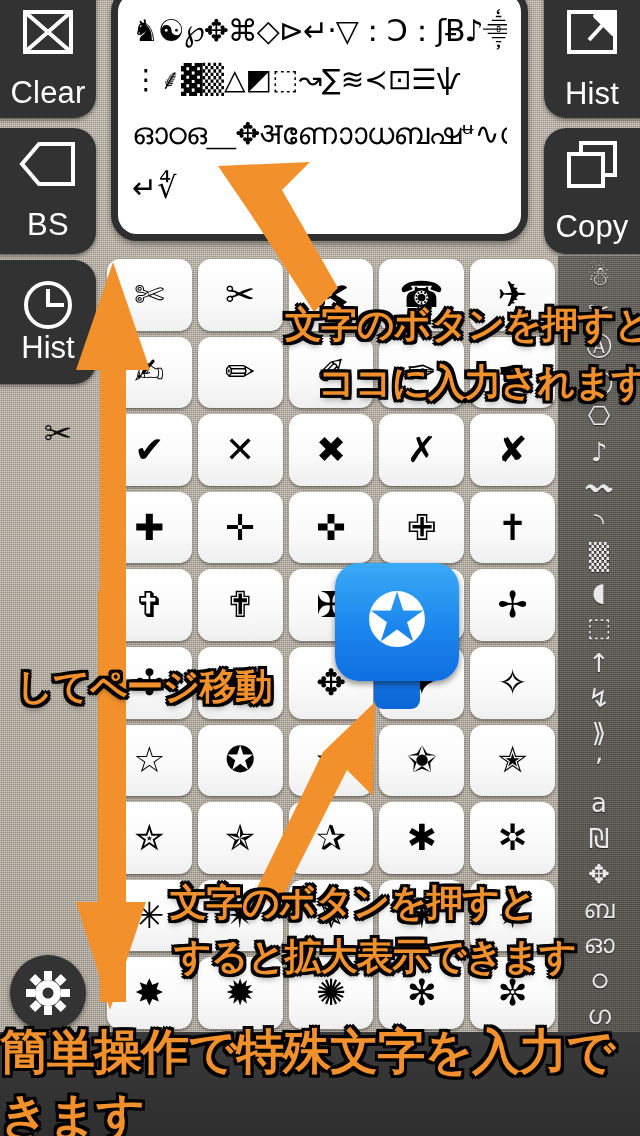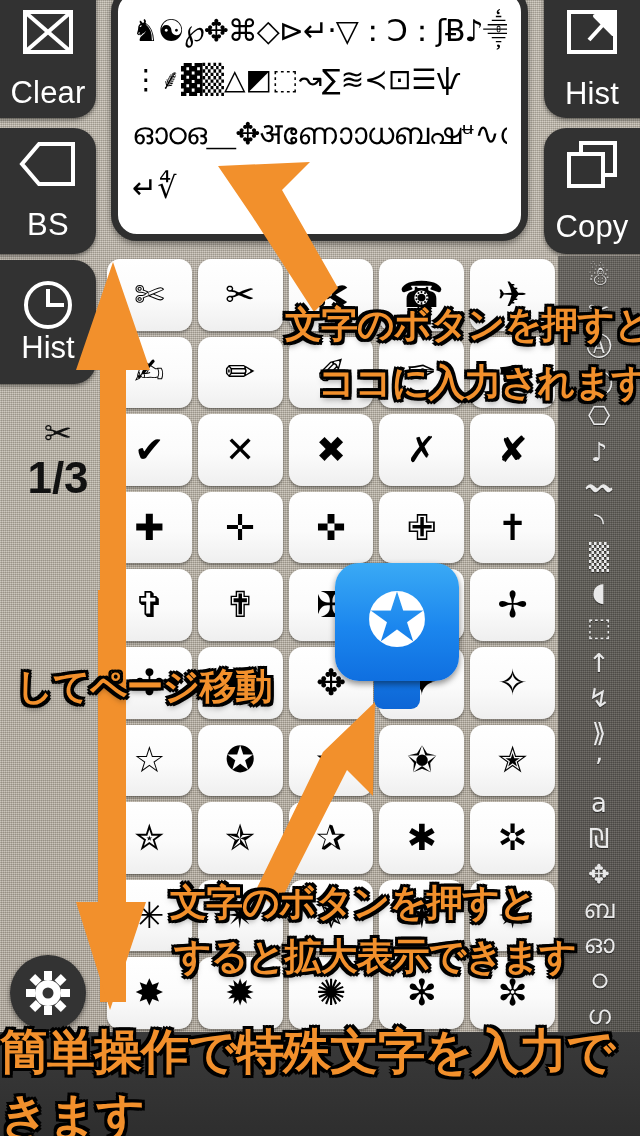--- a/index.html
+++ b/index.html
@@ -217,21 +217,20 @@
   <div id="btn-hist">
     <svg width="52" height="52" viewBox="0 0 52 52">
       <circle cx="26" cy="26" r="22" fill="none" stroke="#fff" stroke-width="4"></circle>
       <path d="M26 10 L26 26 L42 26" fill="none" stroke="#fff" stroke-width="4"></path>
     </svg>
     <span class="lbl">Hist</span>
   </div>
 
   <div id="page-ind">
     <span class="glyph">✂</span>
-    <span class="num">1/3</span>
   </div>
 
   <div id="grid">
       <div class="cell">
         <div class="key">✄</div>
       </div>
       <div class="cell">
         <div class="key">✂</div>
       </div>
       <div class="cell">

